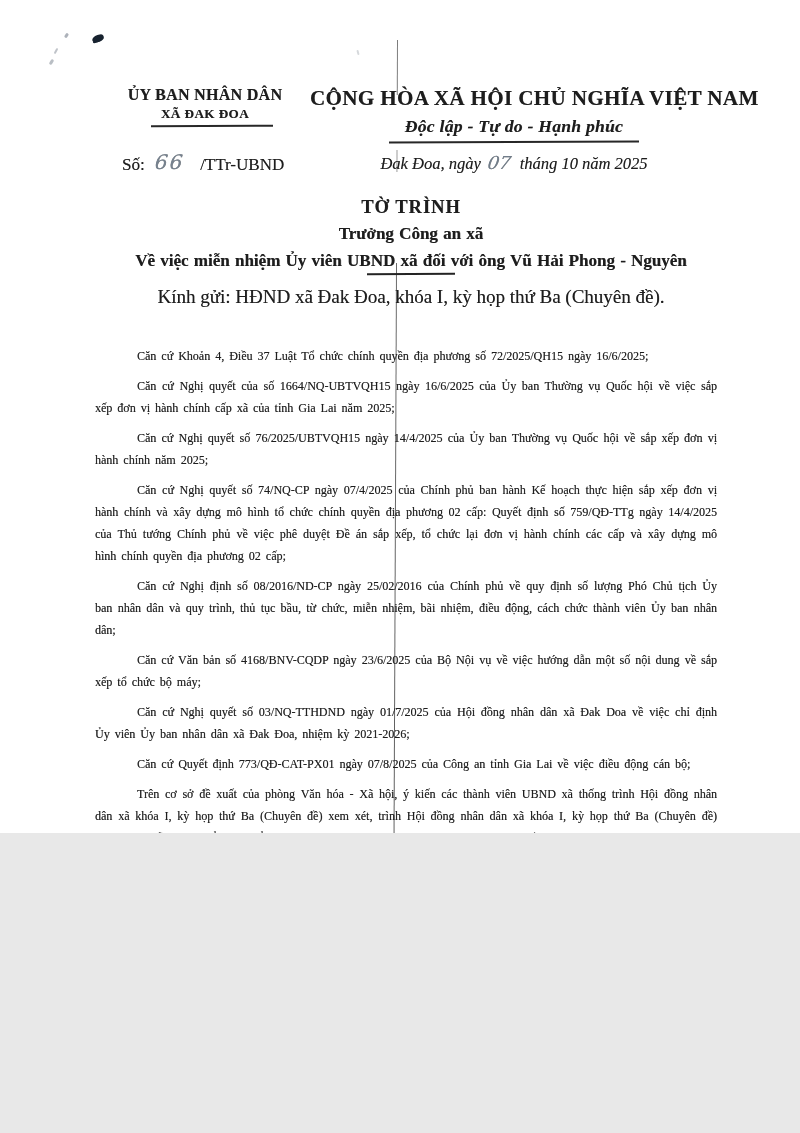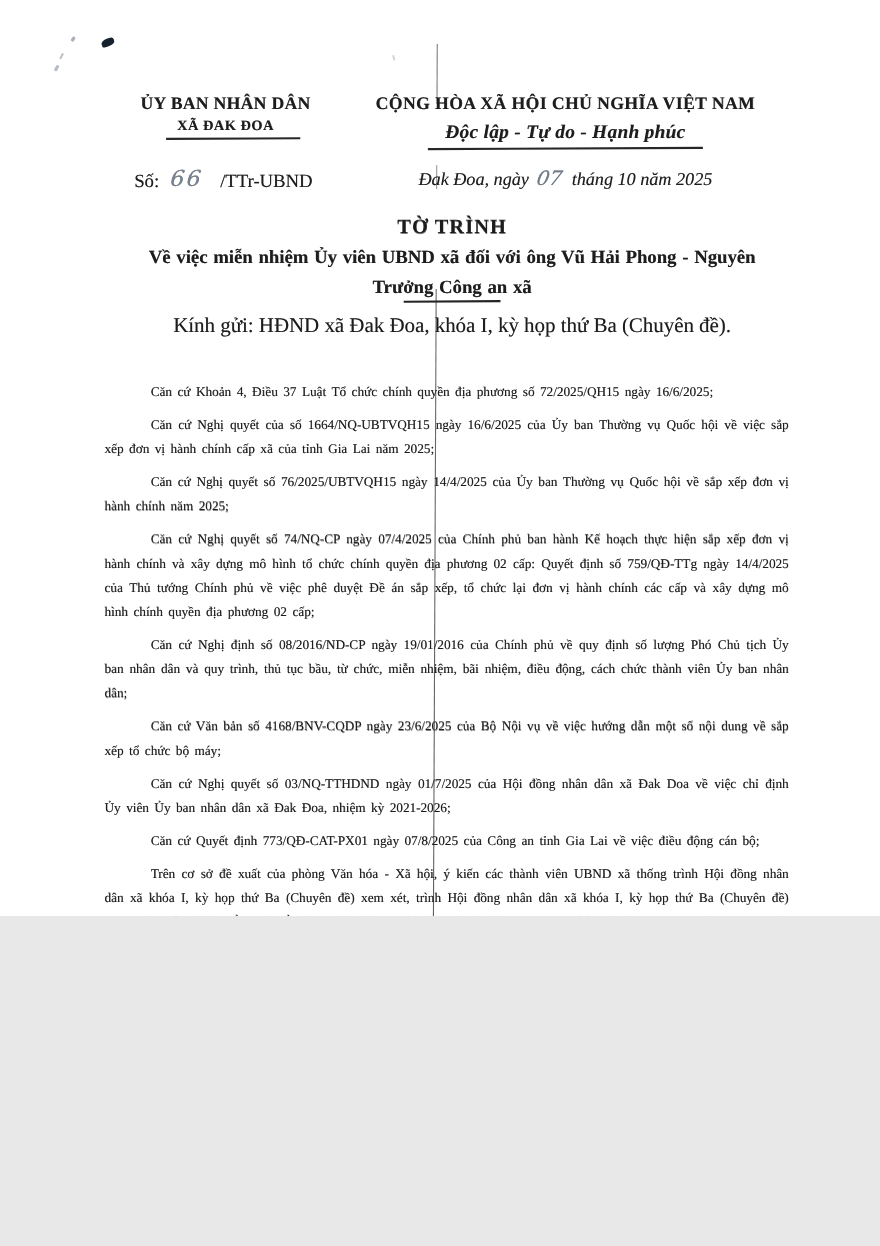--- a/index.html
+++ b/index.html
@@ -51,21 +51,21 @@
     display:inline-block;margin:0 16px 0 10px;
     font-style:italic;font-family:"DejaVu Serif",serif;
     font-size:20px;color:#76828f;letter-spacing:2px;
     transform:skewX(-6deg) translateY(-1px);
   }
   .national{
     position:absolute;left:310px;top:86px;width:408px;
     text-align:center;font-weight:bold;
     text-shadow:0.3px 0.3px 0.4px rgba(20,20,20,.55);
   }
-  .national .l1{font-size:16px;letter-spacing:.4px;white-space:nowrap;}
+  .national .l1{font-size:21px;letter-spacing:.4px;white-space:nowrap;}
   .national .l2{font-size:17.5px;margin-top:5px;letter-spacing:.3px;font-style:italic;}
   .national-rule{width:250px;height:2px;background:#272727;margin:4px auto 0;transform:rotate(-.25deg);}
   .dateline{
     position:absolute;left:310px;top:152px;width:408px;
     text-align:center;font-style:italic;font-size:16.5px;white-space:nowrap;
     text-shadow:0.2px 0.2px 0.3px rgba(20,20,20,.45);
   }
   .dateline .hand-day{
     display:inline-block;margin:0 9px 0 7px;
     font-family:"DejaVu Serif",serif;color:#717d8a;
@@ -118,32 +118,32 @@
     <div class="l2">Độc lập - Tự do - Hạnh phúc</div>
     <div class="national-rule"></div>
   </div>
 
   <div class="dateline">
     <span>Đak Đoa, ngày</span><span class="hand-day" style="display: inline-block; margin: 0px 9px 0px 7px; font-family: &quot;DejaVu Serif&quot;, serif; color: rgb(113, 125, 138); font-size: 18px; transform: skewX(-10deg); font-style: italic;">07</span><span>tháng 10 năm 2025</span>
   </div>
 
   <div class="title-block">
     <div class="doc-title">TỜ TRÌNH</div>
+    <div class="subject">Trưởng Công an xã</div>
     <div class="subject">Về việc miễn nhiệm Ủy viên UBND xã đối với ông Vũ Hải Phong - Nguyên</div>
-    <div class="subject">Trưởng Công an xã</div>
     <div class="subject-rule"></div>
   </div>
 
   <div class="salutation">Kính gửi: HĐND xã Đak Đoa, khóa I, kỳ họp thứ Ba (Chuyên đề).</div>
 
   <div class="body-text">
     <p>Căn cứ Khoản 4, Điều 37 Luật Tổ chức chính quyền địa phương số 72/2025/QH15 ngày 16/6/2025;</p>
     <p>Căn cứ Nghị quyết của số 1664/NQ-UBTVQH15 ngày 16/6/2025 của Ủy ban Thường vụ Quốc hội về việc sắp xếp đơn vị hành chính cấp xã của tỉnh Gia Lai năm 2025;</p>
     <p>Căn cứ Nghị quyết số 76/2025/UBTVQH15 ngày 14/4/2025 của Ủy ban Thường vụ Quốc hội về sắp xếp đơn vị hành chính năm 2025;</p>
     <p>Căn cứ Nghị quyết số 74/NQ-CP ngày 07/4/2025 của Chính phủ ban hành Kế hoạch thực hiện sắp xếp đơn vị hành chính và xây dựng mô hình tổ chức chính quyền địa phương 02 cấp: Quyết định số 759/QĐ-TTg ngày 14/4/2025 của Thủ tướng Chính phủ về việc phê duyệt Đề án sắp xếp, tổ chức lại đơn vị hành chính các cấp và xây dựng mô hình chính quyền địa phương 02 cấp;</p>
-    <p>Căn cứ Nghị định số 08/2016/ND-CP ngày 19/01/2016 của Chính phủ về quy định số lượng Phó Chủ tịch Ủy ban nhân dân và quy trình, thủ tục bầu, từ chức, miễn nhiệm, bãi nhiệm, điều động, cách chức thành viên Ủy ban nhân dân;</p>
+    <p>Căn cứ Nghị định số 08/2016/ND-CP ngày 25/02/2016 của Chính phủ về quy định số lượng Phó Chủ tịch Ủy ban nhân dân và quy trình, thủ tục bầu, từ chức, miễn nhiệm, bãi nhiệm, điều động, cách chức thành viên Ủy ban nhân dân;</p>
     <p>Căn cứ Văn bản số 4168/BNV-CQDP ngày 23/6/2025 của Bộ Nội vụ về việc hướng dẫn một số nội dung về sắp xếp tổ chức bộ máy;</p>
     <p>Căn cứ Nghị quyết số 03/NQ-TTHDND ngày 01/7/2025 của Hội đồng nhân dân xã Đak Doa về việc chỉ định Ủy viên Ủy ban nhân dân xã Đak Đoa, nhiệm kỳ 2021-2026;</p>
     <p>Căn cứ Quyết định 773/QĐ-CAT-PX01 ngày 07/8/2025 của Công an tỉnh Gia Lai về việc điều động cán bộ;</p>
     <p>Trên cơ sở đề xuất của phòng Văn hóa - Xã hội, ý kiến các thành viên UBND xã thống trình Hội đồng nhân dân xã khóa I, kỳ họp thứ Ba (Chuyên đề) xem xét, trình Hội đồng nhân dân xã khóa I, kỳ họp thứ Ba (Chuyên đề) xem xét, miễn nhiệm Ủy viên Ủy ban nhân dân xã khóa I, nhiệm kỳ 2021-2026 đối với ông Vũ Hải Phong - Nguyên Trưởng Công an xã.</p>
   </div>
 
 </div>
 
 </body></html>

